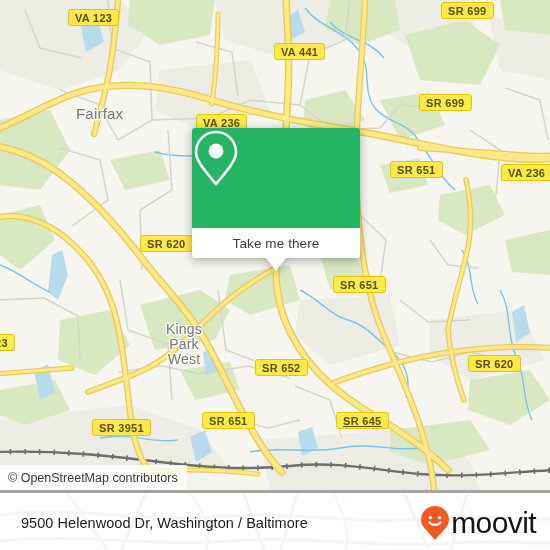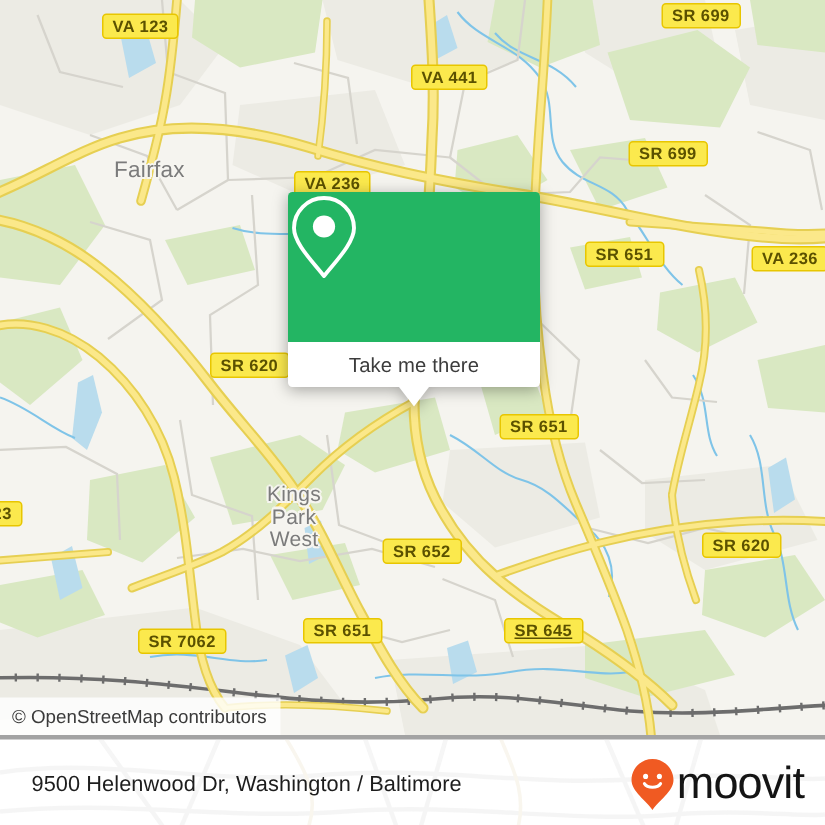--- a/index.html
+++ b/index.html
@@ -273,41 +273,41 @@
           <path d="M466,180 C472,206 472,232 466,256 C460,282 452,306 448,330" stroke-width="3"></path>
           <path d="M448,330 C450,354 456,378 464,400" stroke-width="3"></path>
           <path d="M212,104 C216,74 218,44 218,14" stroke-width="2.8"></path>
           <path d="M150,472 C186,468 222,470 258,474" stroke-width="2.8"></path>
         </g>
       </g>
     </svg>
 
     <div id="place-labels">
         <div class="place-label" style="left: 76px; top: 96px; font-size: 15px; margin-top: 10px;">Fairfax</div>
-        <div class="place-label" style="left: 178px; top: 322px; font-size: 14px;">Kings
+        <div class="place-label" style="left: 166px; top: 322px; font-size: 14px;">Kings
 Park
 West</div>
       </div>
 
     <div id="shield-layer">
         <div class="shield" style="left: 68px; top: 9px;">VA 123</div>
         <div class="shield" style="left: 274px; top: 43px;">VA 441</div>
         <div class="shield" style="left: 441px; top: 2px;">SR 699</div>
         <div class="shield" style="left: 419px; top: 94px;">SR 699</div>
         <div class="shield" style="left: 196px; top: 114px;">VA 236</div>
         <div class="shield" style="left: 390px; top: 161px;">SR 651</div>
         <div class="shield" style="left: 501px; top: 164px;">VA 236</div>
         <div class="shield" style="left: 140px; top: 235px;">SR 620</div>
         <div class="shield" style="left: 333px; top: 276px;">SR 651</div>
         <div class="shield" style="left: -12px; top: 334px;">23</div>
         <div class="shield" style="left: 255px; top: 343px; margin-top: 16px;">SR 652</div>
         <div class="shield" style="left: 468px; top: 355px;">SR 620</div>
         <div class="shield" style="left: 202px; top: 412px;">SR 651</div>
         <div class="shield" style="left: 336px; top: 412px; text-decoration: underline;">SR 645</div>
-        <div class="shield" style="left: 92px; top: 419px;">SR 7062</div>
+        <div class="shield" style="left: 92px; top: 419px;">SR 3951</div>
       </div>
 
     <div id="popup">
       <div id="popup-head">
         <svg width="48" height="60" viewBox="0 0 48 60">
           <path d="M24 4 C13 4 4 13 4 24 C4 34 16 46 24 56 C32 46 44 34 44 24 C44 13 35 4 24 4 Z" fill="none" stroke="#ffffff" stroke-width="2.6" stroke-linejoin="round"></path>
           <circle cx="24" cy="23" r="7.4" fill="#ffffff"></circle>
         </svg>
       </div>
       <div id="popup-body">

